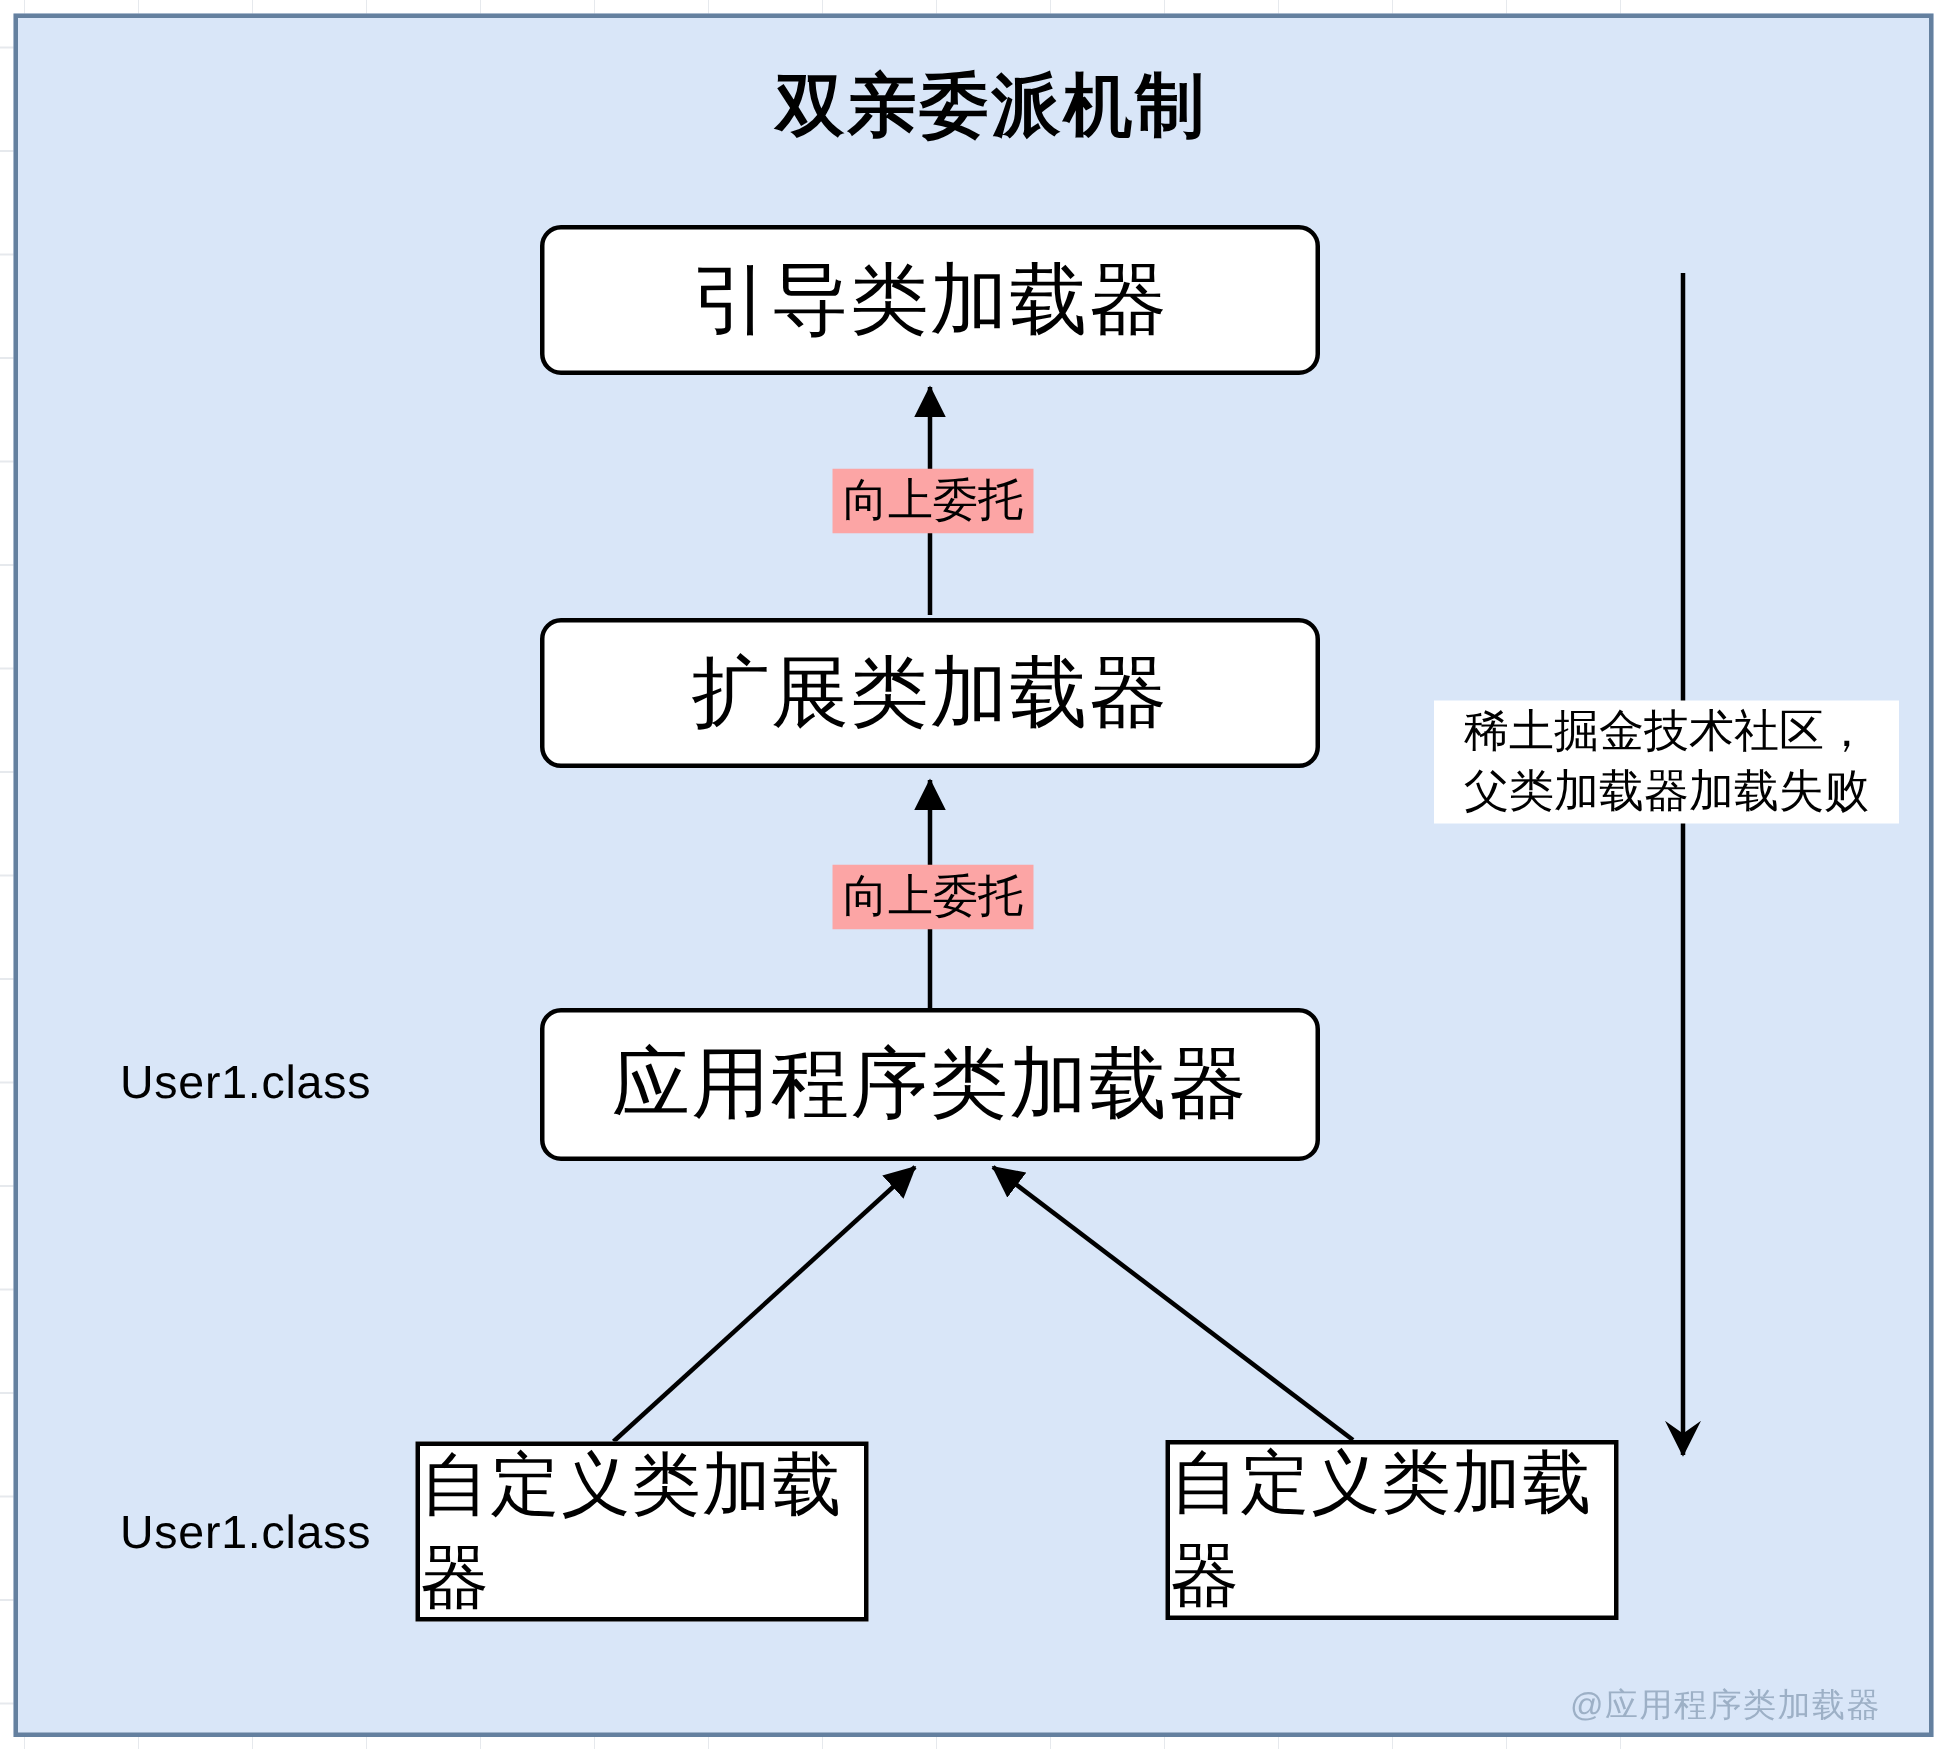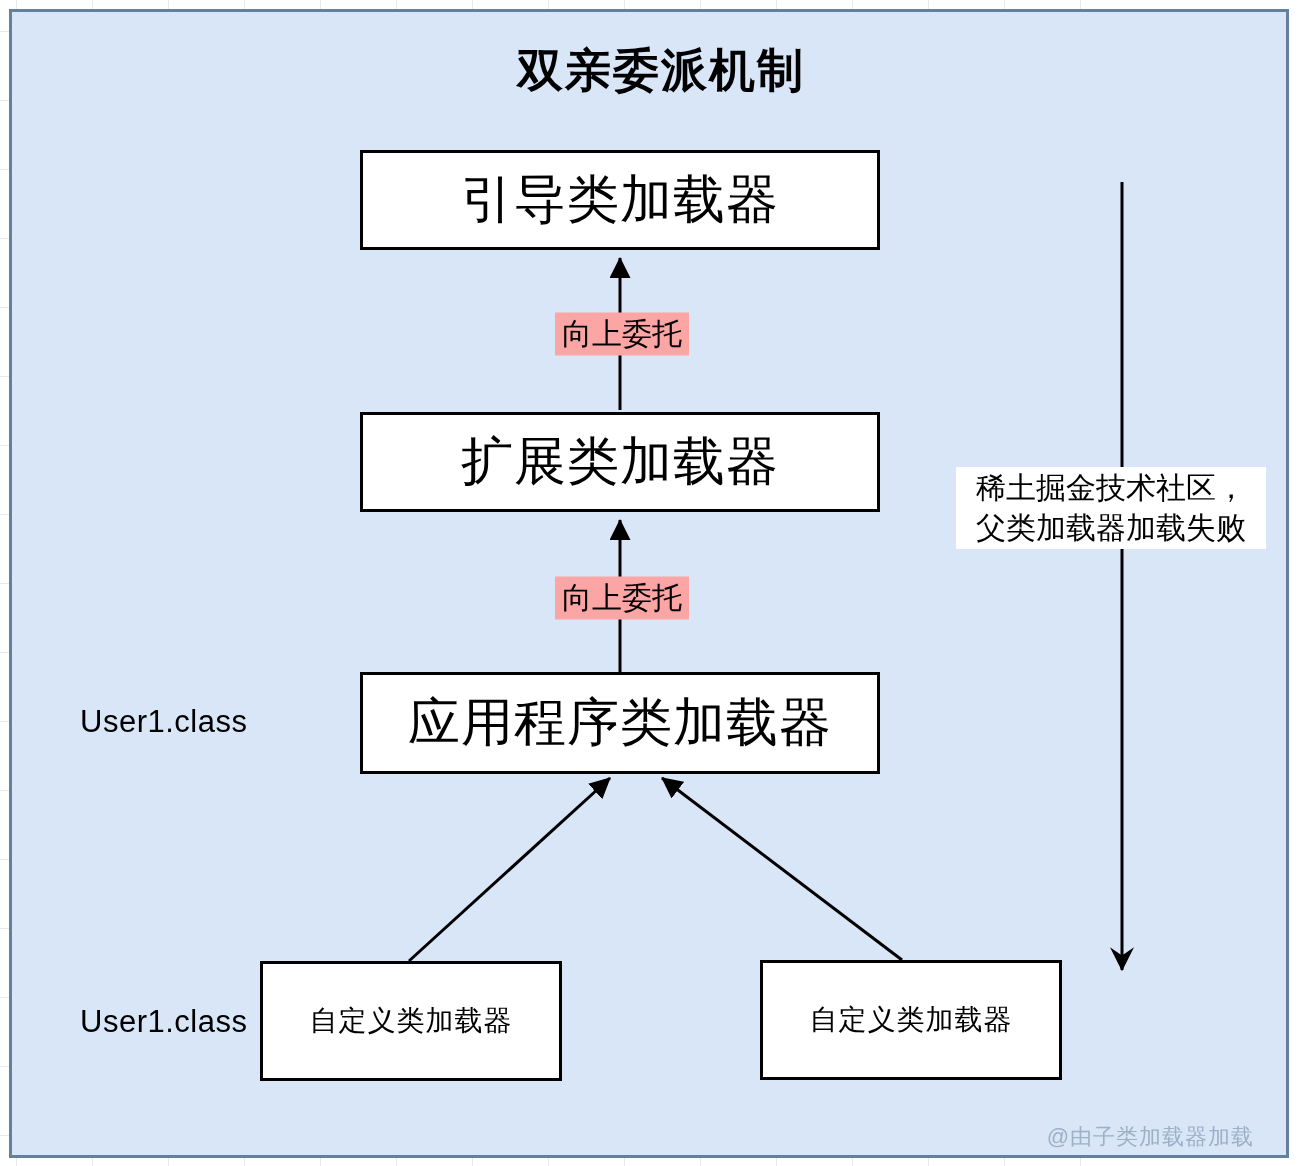--- a/index.html
+++ b/index.html
@@ -33,25 +33,25 @@
   .title{
     position:absolute;left:0;top:28px;width:1298px;
     text-align:center;font-size:46px;font-weight:600;letter-spacing:2px;
   }
   .box{
     position:absolute;box-sizing:border-box;
     background:var(--box-fill,#ffffff);
     border:3px solid var(--box-border,#000);
     display:flex;align-items:center;justify-content:center;
   }
-  .box-main{left:348px;width:520px;height:100px;font-size:52px;font-weight:500;letter-spacing:1px;}
+  .box-main{left:348px;width:520px;height:100px;font-size:52px;font-weight:500;letter-spacing:1px;border-radius:14px;}
   .box-bootstrap{top:138px;}
   .box-extension{top:400px;}
   .box-application{top:660px;height:102px;}
-  .box-custom{width:302px;height:120px;font-size:28px;font-weight:500;letter-spacing:1px;}
+  .box-custom{width:302px;height:120px;font-size:46px;font-weight:500;letter-spacing:1px;margin-left:17px;}
   .box-custom-left{left:248px;top:949px;}
   .box-custom-right{left:748px;top:948px;}
   .delegate-label{
     position:absolute;transform:translate(-50%,-50%);
     background:#fca5a5;padding:1px 7px;
     font-size:30px;font-weight:500;white-space:nowrap;
   }
   .delegate-1{left:610px;top:322px;}
   .delegate-2{left:610px;top:586px;}
   .fallback-label{
@@ -121,16 +121,16 @@
 
     <div class="fallback-label">
       <div>稀土掘金技术社区，</div>
       <div>父类加载器加载失败</div>
     </div>
 
     <div class="user-class user-class-top">User1.class</div>
 
     <div class="user-class user-class-bottom">User1.class</div>
 
-    <div class="watermark">@由子类加载器加载</div>
+    <div class="watermark">@应用程序类加载器</div>
 
   </div>
 </div>
 
 </body></html>

